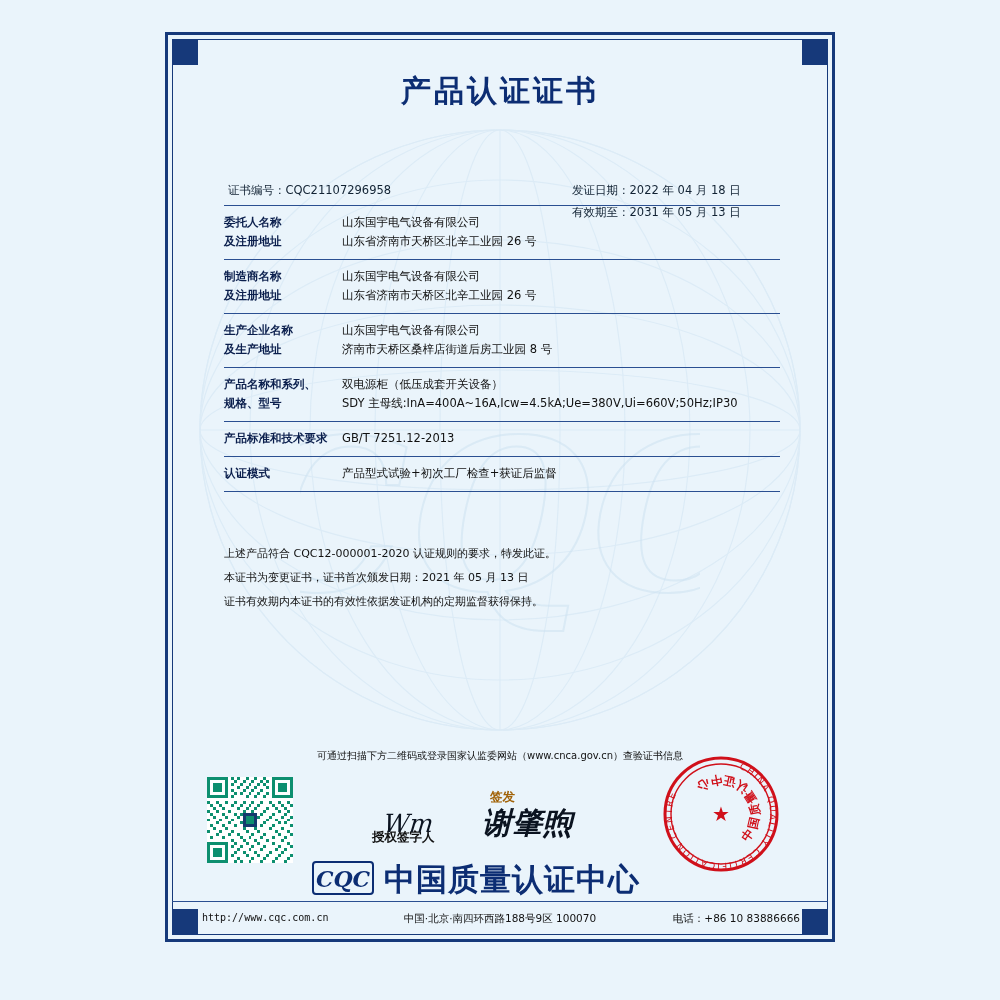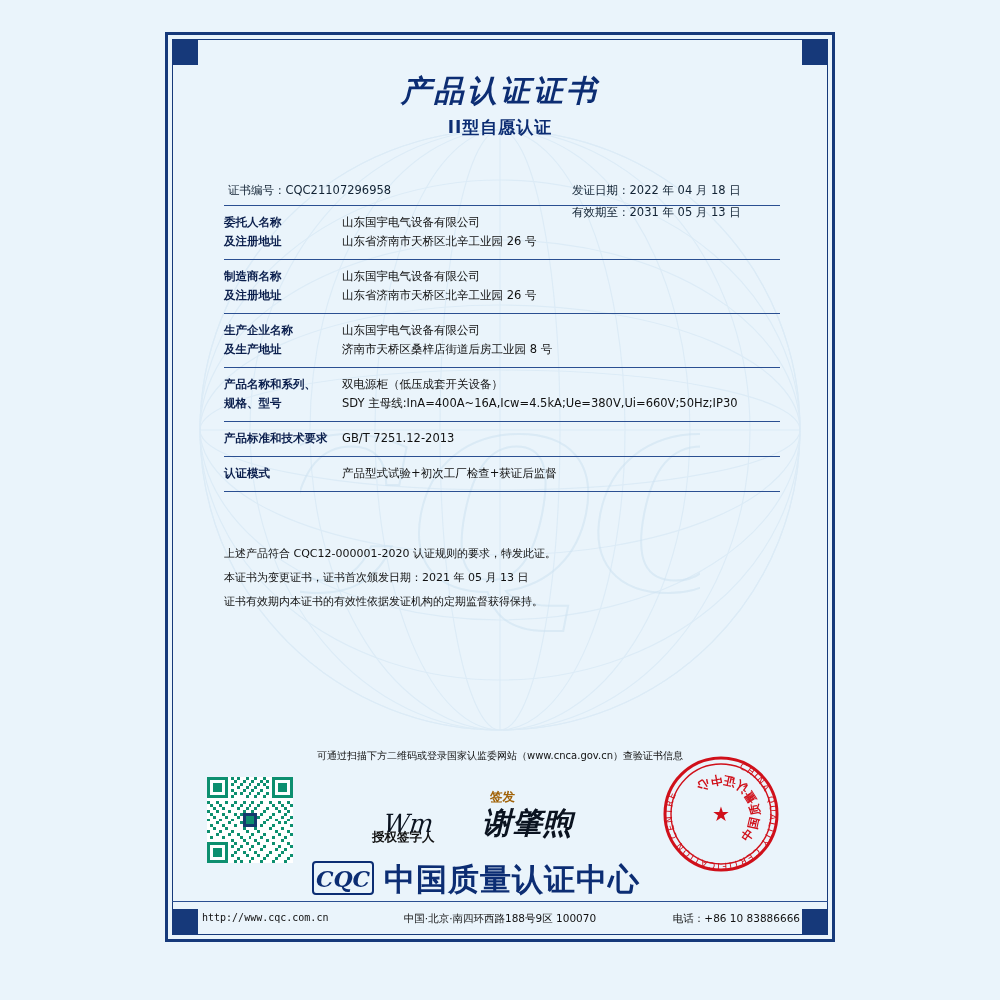--- a/index.html
+++ b/index.html
@@ -83,21 +83,20 @@
     position: absolute;
     left: 0;
     top: 32px;
     width: 656px;
     text-align: center;
     font-family: "DejaVu Sans", sans-serif;
     font-size: 30px;
     font-weight: bold;
     letter-spacing: 3px;
     color: #0c2d73;
-    font-style: italic;
   }
   .subtitle {
     position: absolute;
     left: 0;
     top: 77px;
     width: 656px;
     text-align: center;
     font-family: "DejaVu Sans", sans-serif;
     font-size: 17px;
     font-weight: bold;
@@ -358,21 +357,20 @@
   <div class="frame-outer"></div>
   <div class="frame-inner"></div>
   <div class="corner tl"></div>
   <div class="corner tr"></div>
   <div class="corner bl"></div>
   <div class="corner br"></div>
 
   <div class="content">
 
     <div class="title">产品认证证书</div>
-    <div class="subtitle">II型自愿认证</div>
 
     <div class="meta">
       <div class="cert-no">
         <span>证书编号：</span><span>CQC21107296958</span>
       </div>
       <div class="issue-date">
         <span>发证日期：</span><span>2022 年 04 月 18 日</span>
       </div>
       <div class="valid-date">
         <span>有效期至：</span><span>2031 年 05 月 13 日</span>

